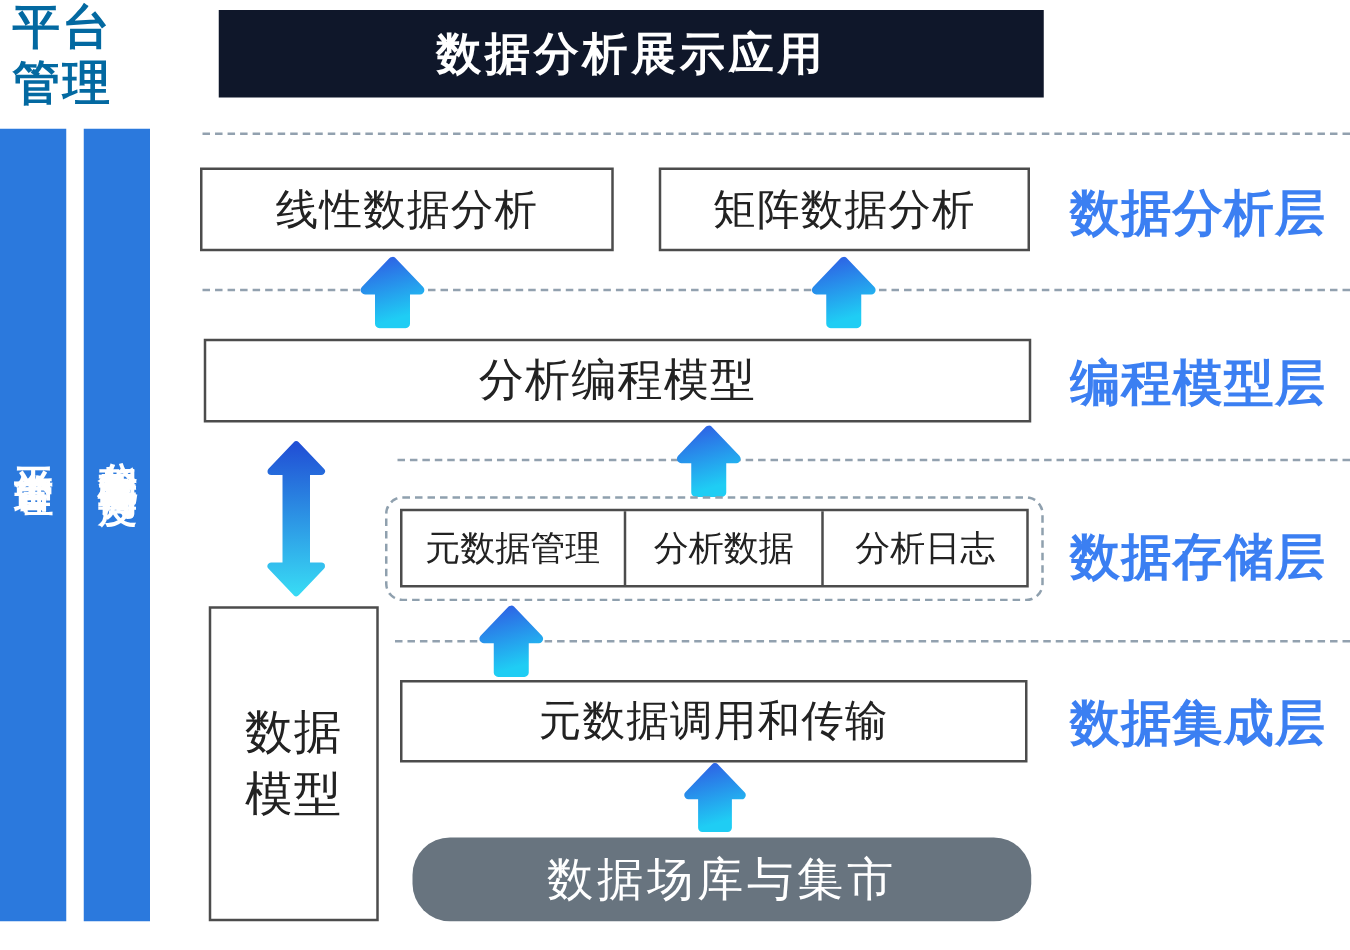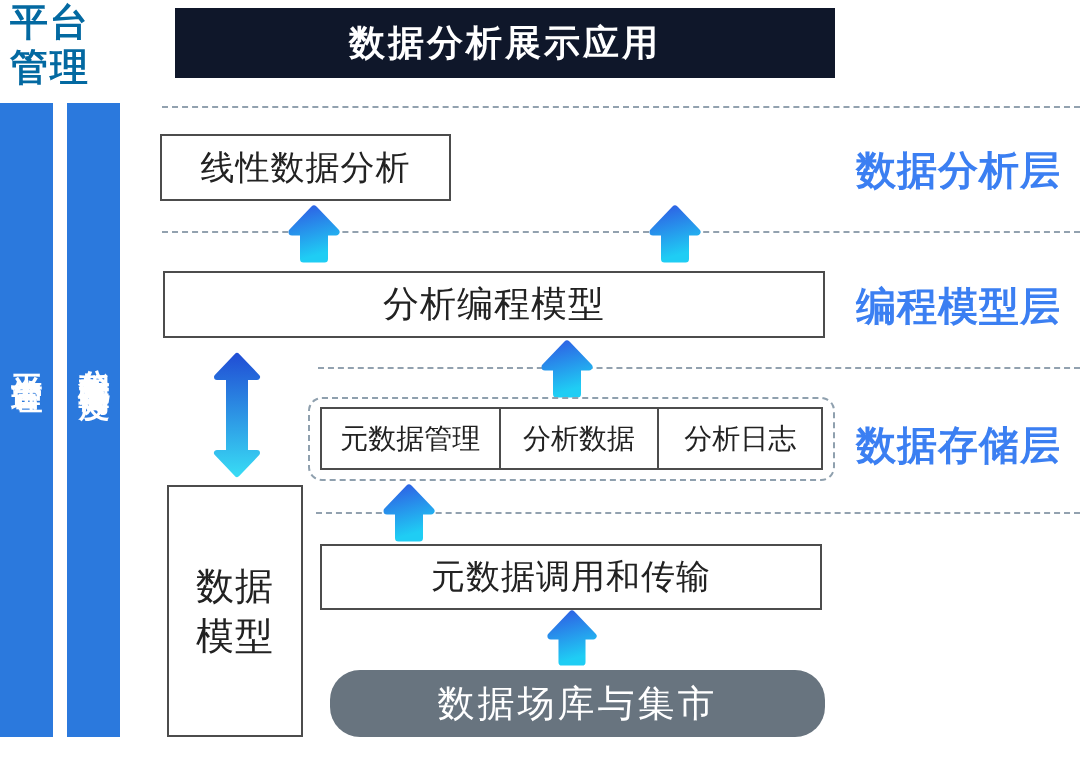--- a/index.html
+++ b/index.html
@@ -125,22 +125,25 @@
     <span>数据分析展示应用</span>
   </div>
 
   <div class="abs vbar vbar1">
     <span class="vtext">平台管理</span>
   </div>
   <div class="abs vbar vbar2">
     <span class="vtext">分析配置与调度</span>
   </div>
 
-  <div class="abs node" style="left:160px;top:134px;width:291px;height:67px;">
+  <div class="abs node" style="left:160px;top:134px;width:331px;height:67px;">
     <span>线性数据分析</span>
+  </div>
+  <div class="abs node" style="left:527px;top:134px;width:297px;height:67px;">
+    <span>矩阵数据分析</span>
   </div>
   <div class="abs layer-label" style="top:148px;">数据分析层</div>
 
   <div class="abs" style="left:288px;top:205px;width:52px;height:58px;">
     <svg class="arrow-svg" viewBox="0 0 52 58">
         <path d="M26 4 L48 27 H36.5 V54 H15.5 V27 H4 Z" fill="url(#gradUp)" stroke="url(#gradUp)" stroke-width="7" stroke-linejoin="round"></path>
       </svg>
   </div>
   <div class="abs" style="left:649px;top:205px;width:52px;height:58px;">
     <svg class="arrow-svg" viewBox="0 0 52 58">
@@ -178,20 +181,21 @@
         <path d="M26 4 L48 27 H36.5 V54 H15.5 V27 H4 Z" fill="url(#gradUp)" stroke="url(#gradUp)" stroke-width="7" stroke-linejoin="round"></path>
       </svg>
   </div>
 
   <div class="abs node data-model">数据
 模型</div>
 
   <div class="abs node" style="left:320px;top:544px;width:502px;height:66px;">
     <span>元数据调用和传输</span>
   </div>
+  <div class="abs layer-label" style="top:556px;">数据集成层</div>
 
   <div class="abs" style="left:546px;top:610px;width:52px;height:56px;">
     <svg class="arrow-svg" viewBox="0 0 52 58">
         <path d="M26 4 L48 27 H36.5 V54 H15.5 V27 H4 Z" fill="url(#gradUp)" stroke="url(#gradUp)" stroke-width="7" stroke-linejoin="round"></path>
       </svg>
   </div>
 
   <div class="abs source-box">
     <span>数据场库与集市</span>
   </div>

